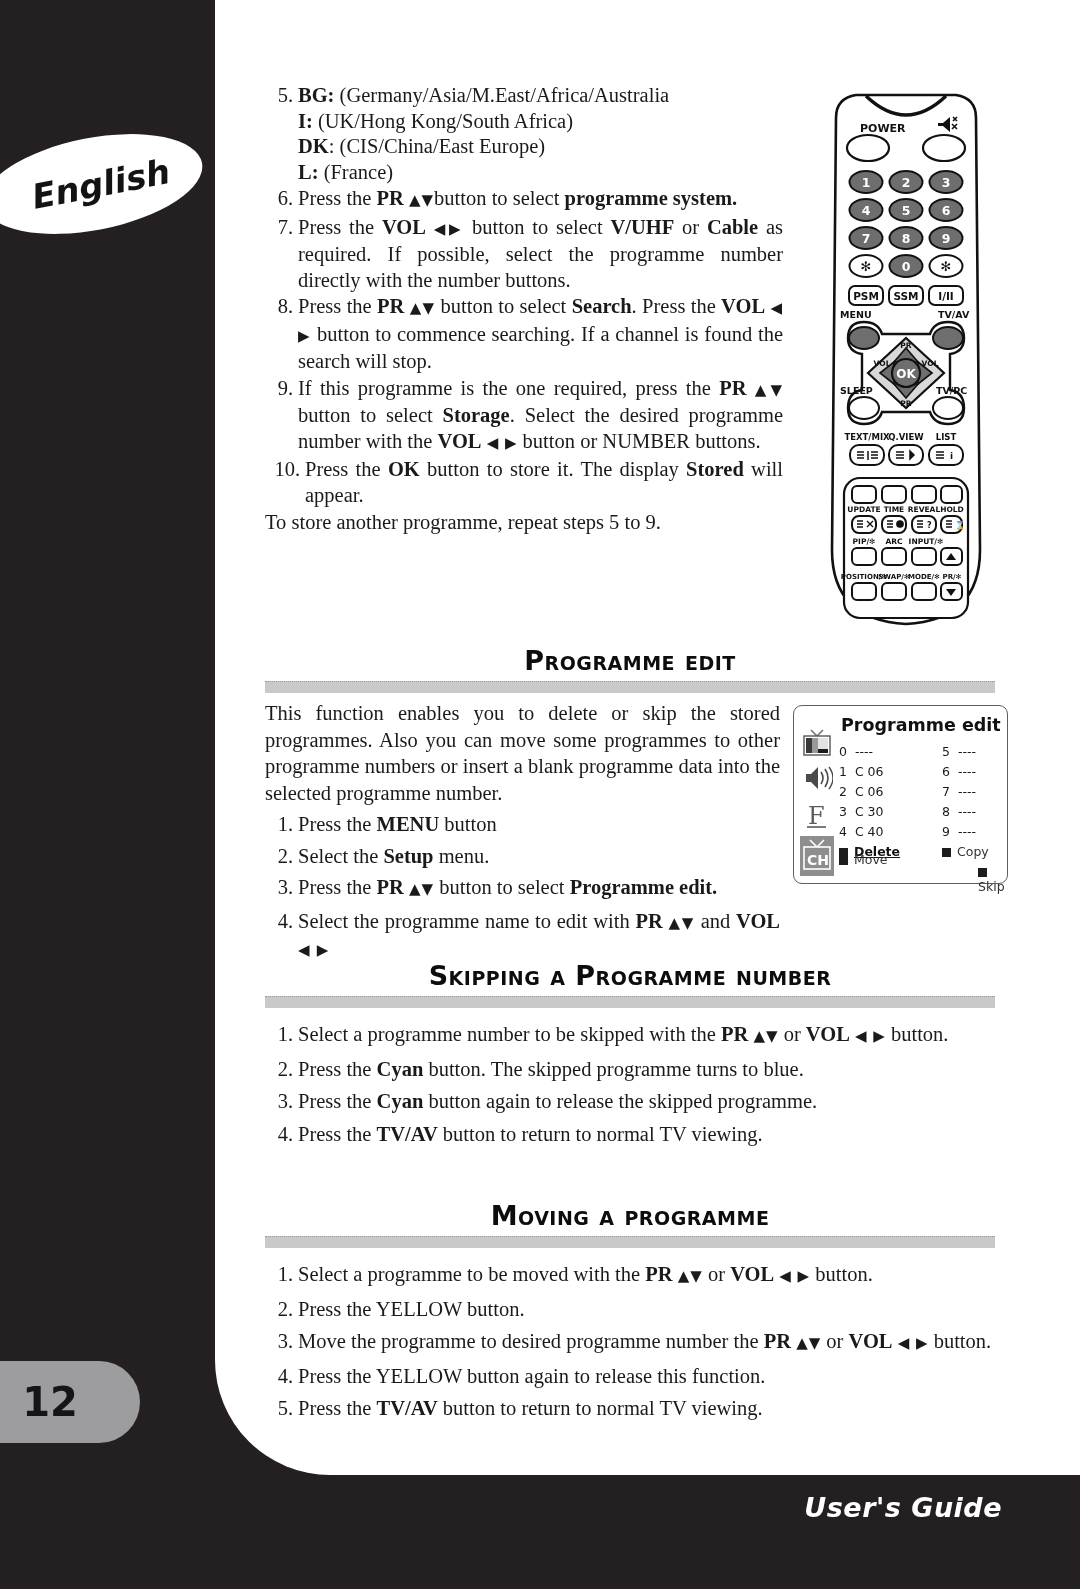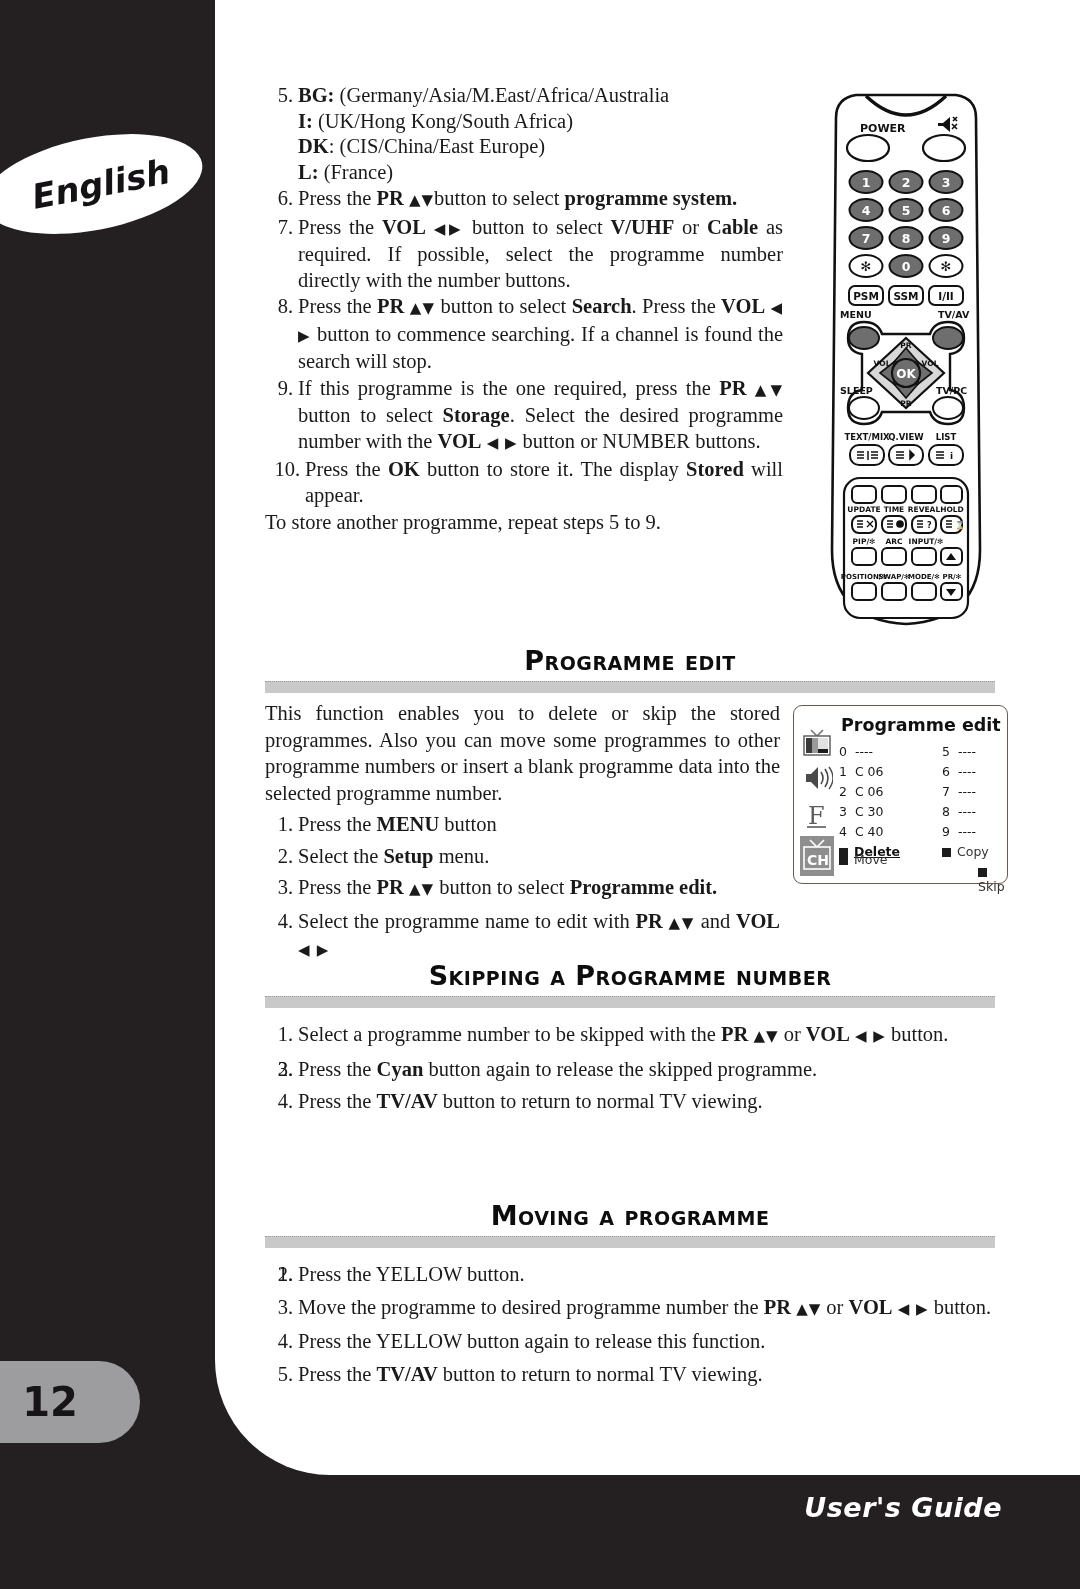--- a/index.html
+++ b/index.html
@@ -451,38 +451,40 @@
 <div class="content" style="top:960px;">
   <div class="section-head">Skipping a Programme number</div>
   <div class="section-bar"></div>
   <ol class="steps" style="margin-top:14px;">
     <li class="step" style="margin-bottom:7px;">
       <span class="num">1.</span>
       <span>Select a programme number to be skipped with the <b>PR <span class="ar">▲▼</span></b> or <b>VOL</b> <span class="ar">◀ ▶</span> button.</span>
     </li>
     <li class="step" style="margin-bottom:7px;">
       <span class="num">2.</span>
+      <span>Press the <b>Cyan</b> button. The skipped programme turns to blue.</span>
     </li>
     <li class="step" style="margin-bottom:7px;">
       <span class="num">3.</span>
       <span>Press the <b>Cyan</b> button again to release the skipped programme.</span>
     </li>
     <li class="step">
       <span class="num">4.</span>
       <span>Press the <b>TV/AV</b> button to return to normal TV viewing.</span>
     </li>
   </ol>
 </div>
 
 <div class="content" style="top:1200px;">
   <div class="section-head">Moving a programme</div>
   <div class="section-bar"></div>
   <ol class="steps" style="margin-top:14px;">
     <li class="step" style="margin-bottom:7px;">
       <span class="num">1.</span>
+      <span>Select a programme to be moved with the <b>PR <span class="ar">▲▼</span></b> or <b>VOL</b> <span class="ar">◀ ▶</span> button.</span>
     </li>
     <li class="step" style="margin-bottom:7px;">
       <span class="num">2.</span>
       <span>Press the YELLOW button.</span>
     </li>
     <li class="step" style="margin-bottom:7px;">
       <span class="num">3.</span>
       <span>Move the programme to desired programme number the <b>PR <span class="ar">▲▼</span></b> or <b>VOL</b> <span class="ar">◀ ▶</span> button.</span>
     </li>
     <li class="step" style="margin-bottom:7px;">

